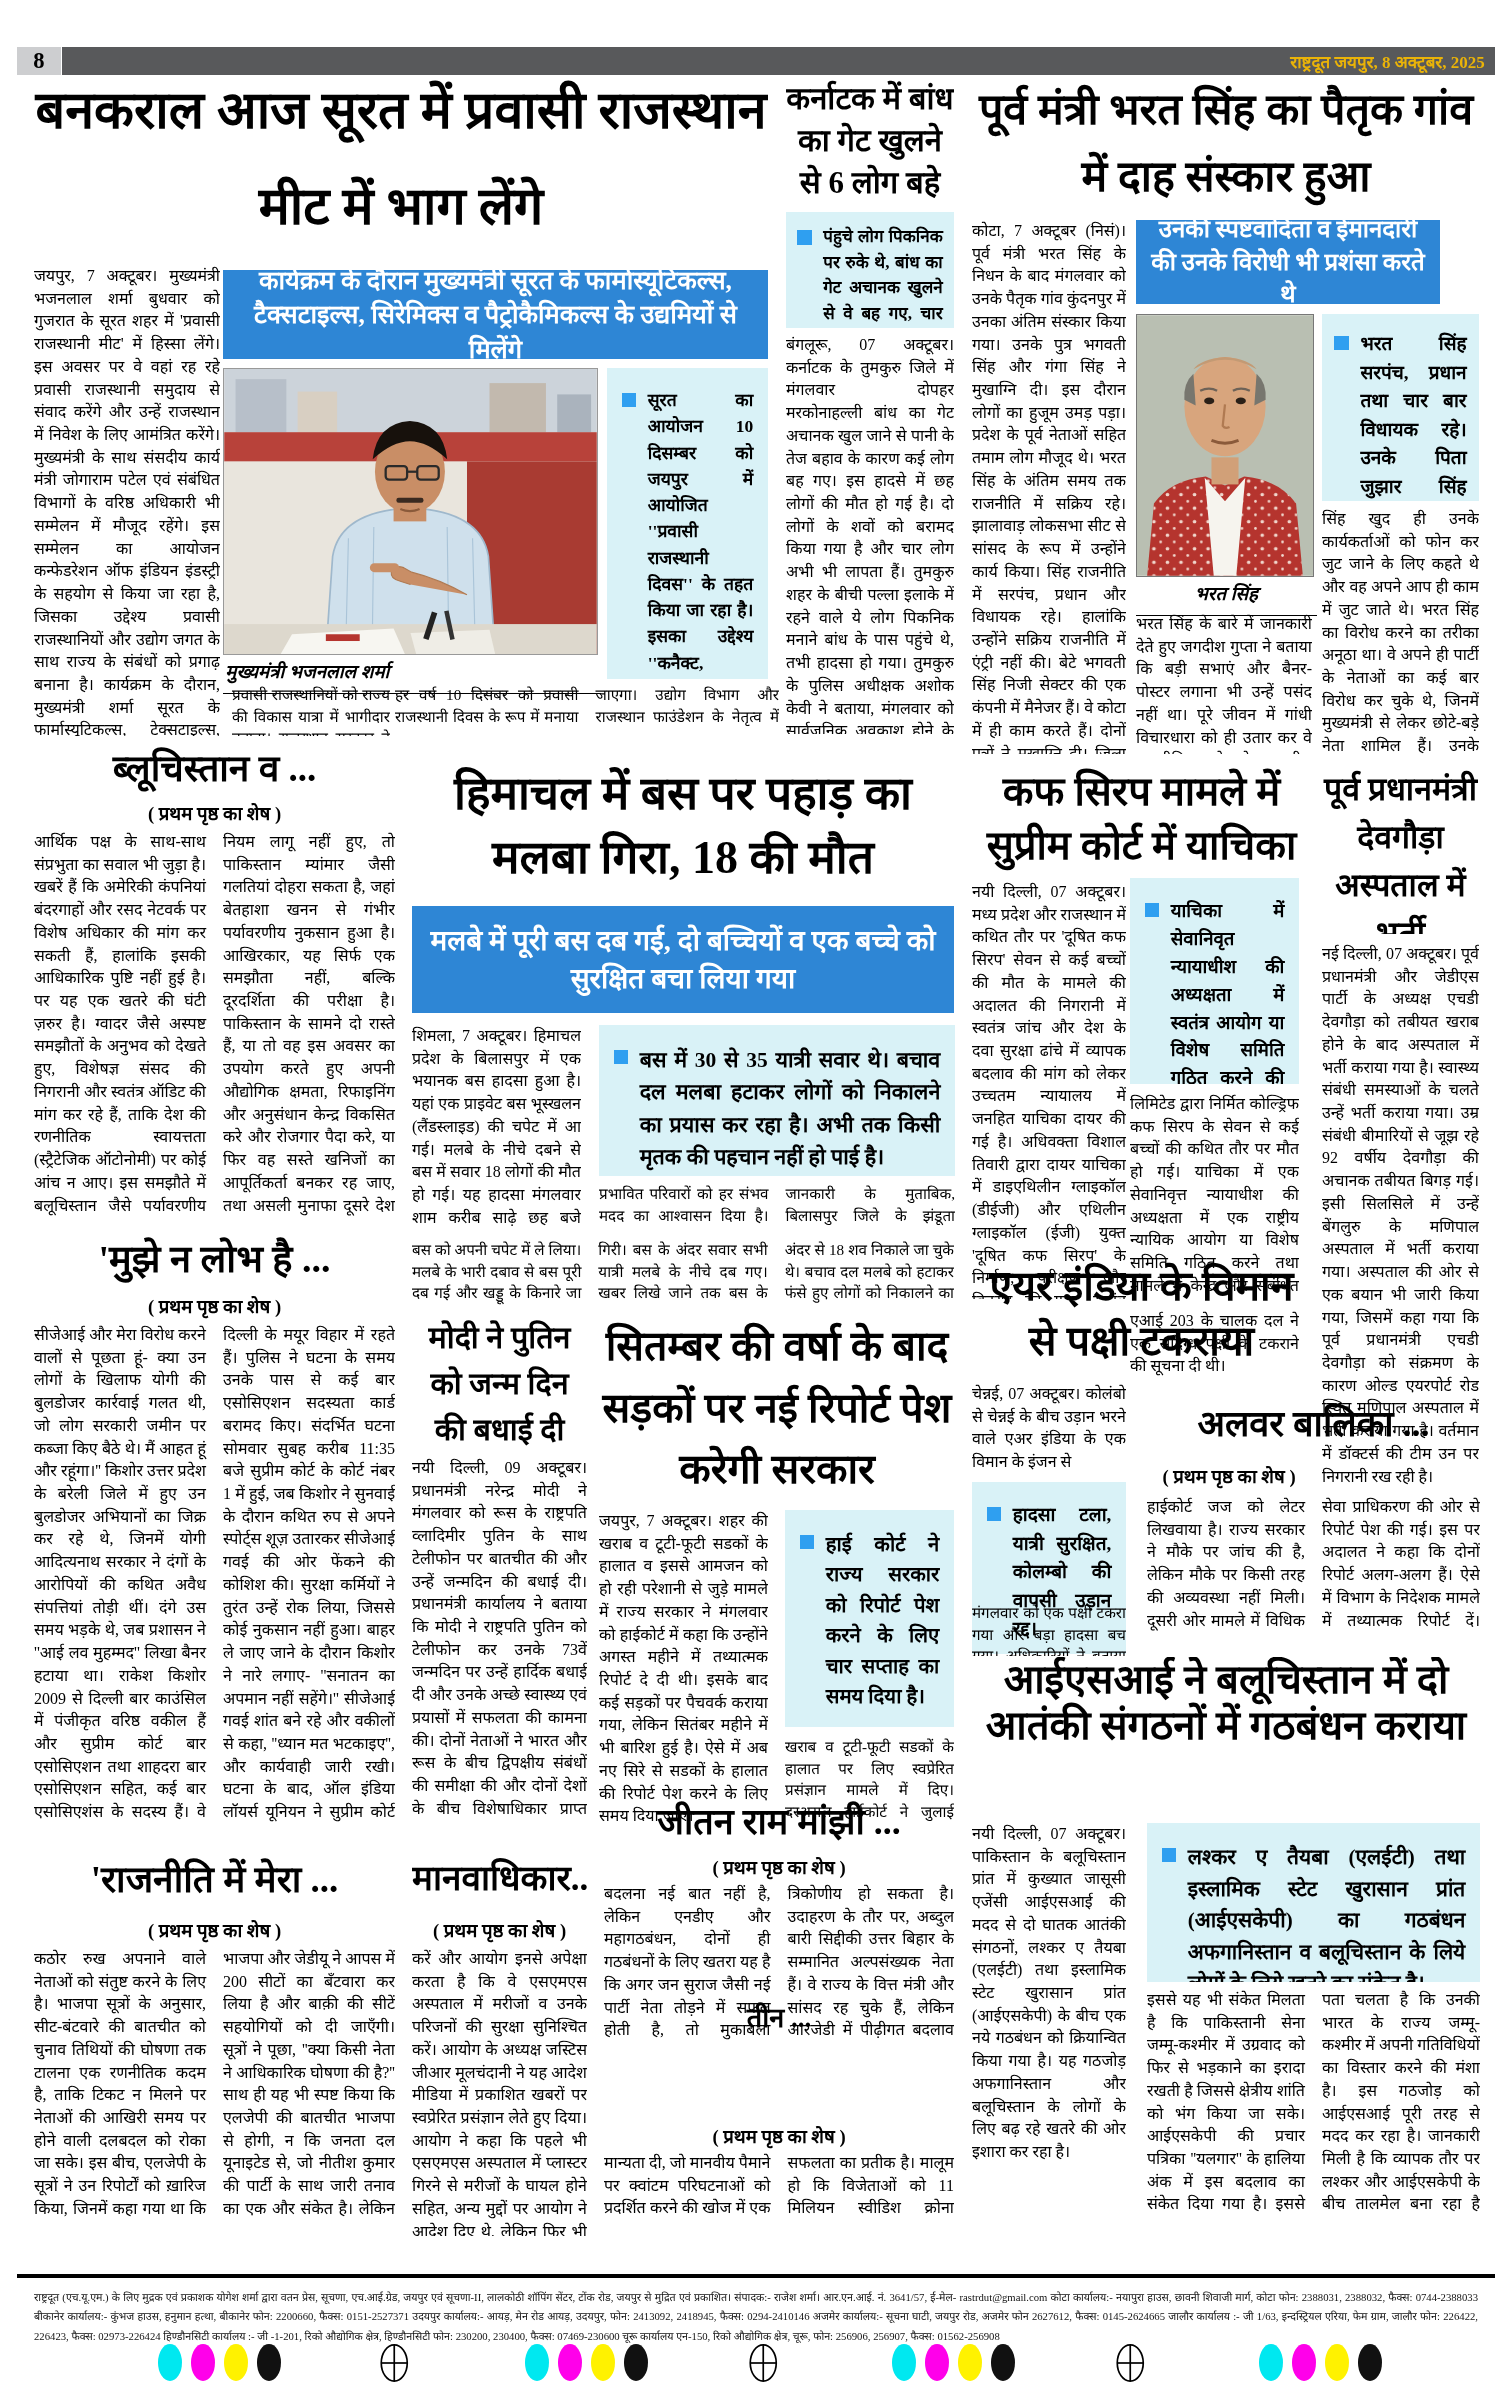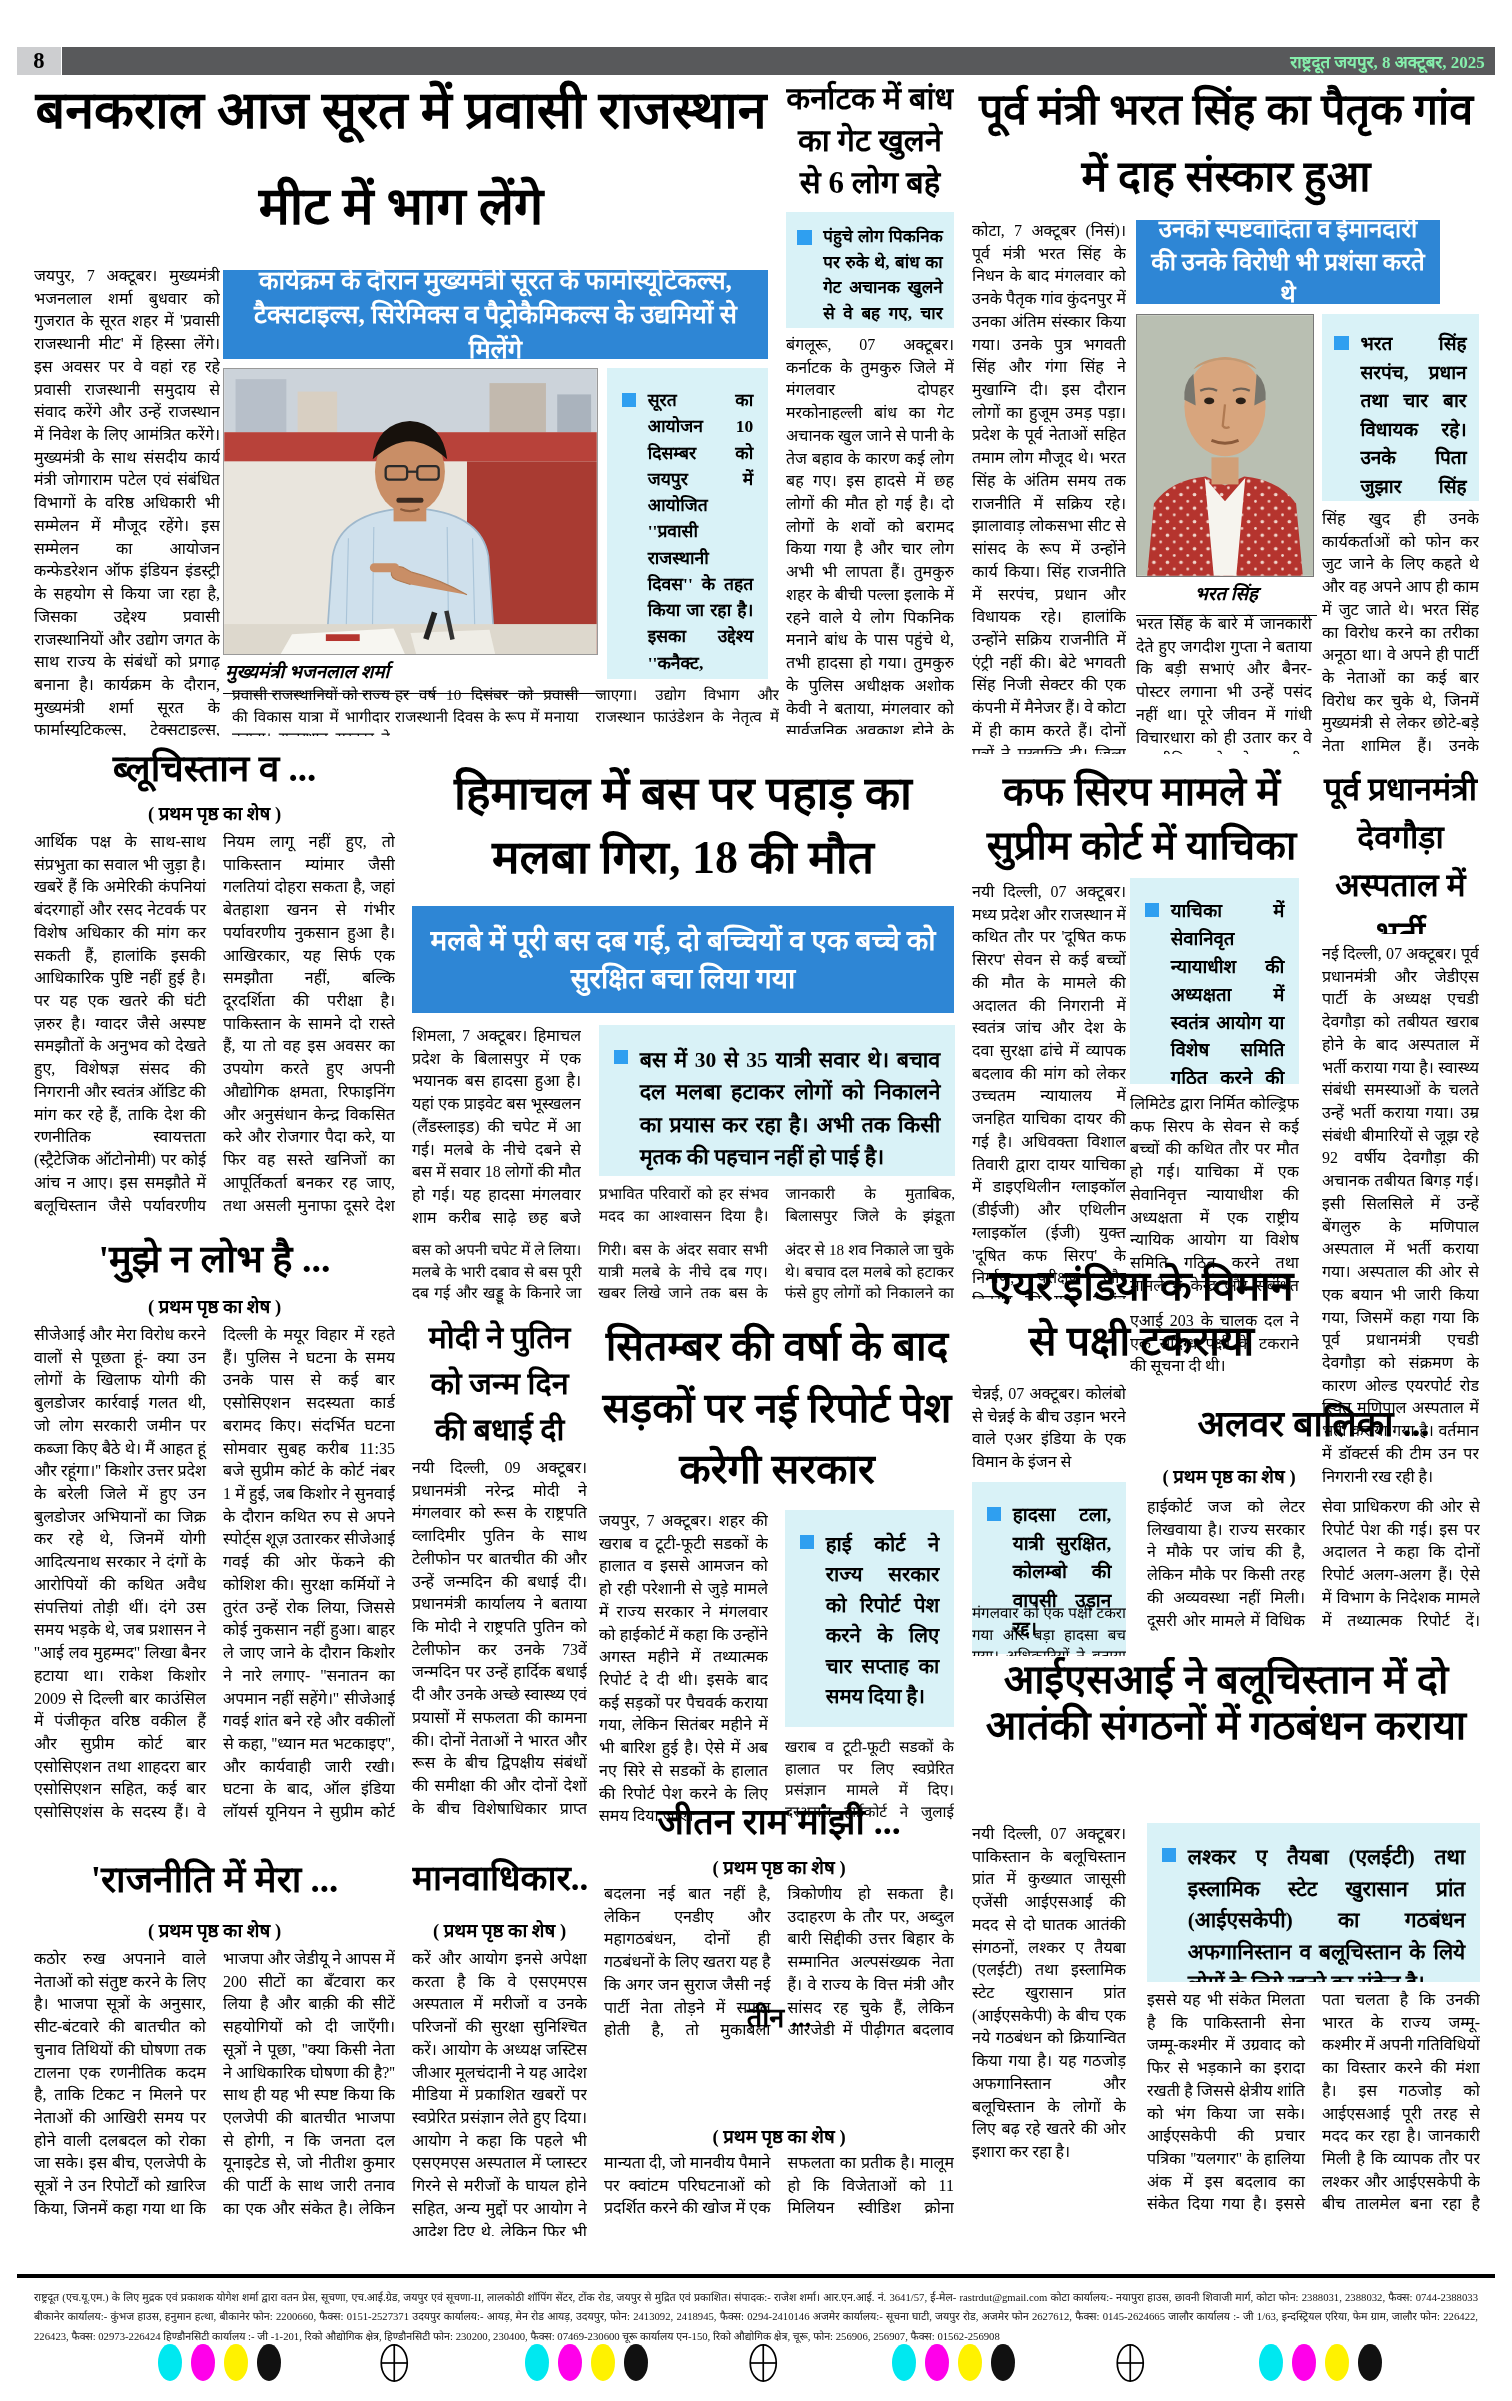--- a/index.html
+++ b/index.html
@@ -14,21 +14,21 @@
   .cyanbox .sq{flex:0 0 14.7px;height:14.7px;background:#2f9ff0;margin-top:5.6px;}
   .bt{font-size:16px;line-height:1.42;text-align:justify;}
   .c2{column-count:2;column-gap:17px;}
   .c3{column-count:3;column-gap:17px;}
   .cl{font-weight:700;text-align:center;font-size:18.6px;line-height:1.2;}
   .cap{font-weight:700;font-style:italic;font-size:18.6px;border-bottom:1.7px solid #000;
        padding:3.4px 2.3px 6.8px 2.3px;}
   .headerbar{background:#58595b;display:flex;align-items:center;justify-content:flex-end;}
   .pagenum{background:#cdced0;color:#000;font-weight:700;font-size:22.6px;display:flex;
            align-items:center;justify-content:center;border-right:1.7px solid #fff;}
-  .masthead{color:#86efac;font-weight:700;font-size:17px;padding-right:10.2px;}
+  .masthead{color:#eab308;font-weight:700;font-size:17px;padding-right:10.2px;}
   .rule{background:#000;}
   .imprint{font-size:10.7px;line-height:1.8;text-align:justify;color:#111;}
   .cmyk{position:absolute;display:flex;gap:9px;}
   .cmyk span{width:24px;height:37px;border-radius:50%;}
   img,svg{display:block;}
 </style>
 </head>
 <body>
 
 <div id="paper">

